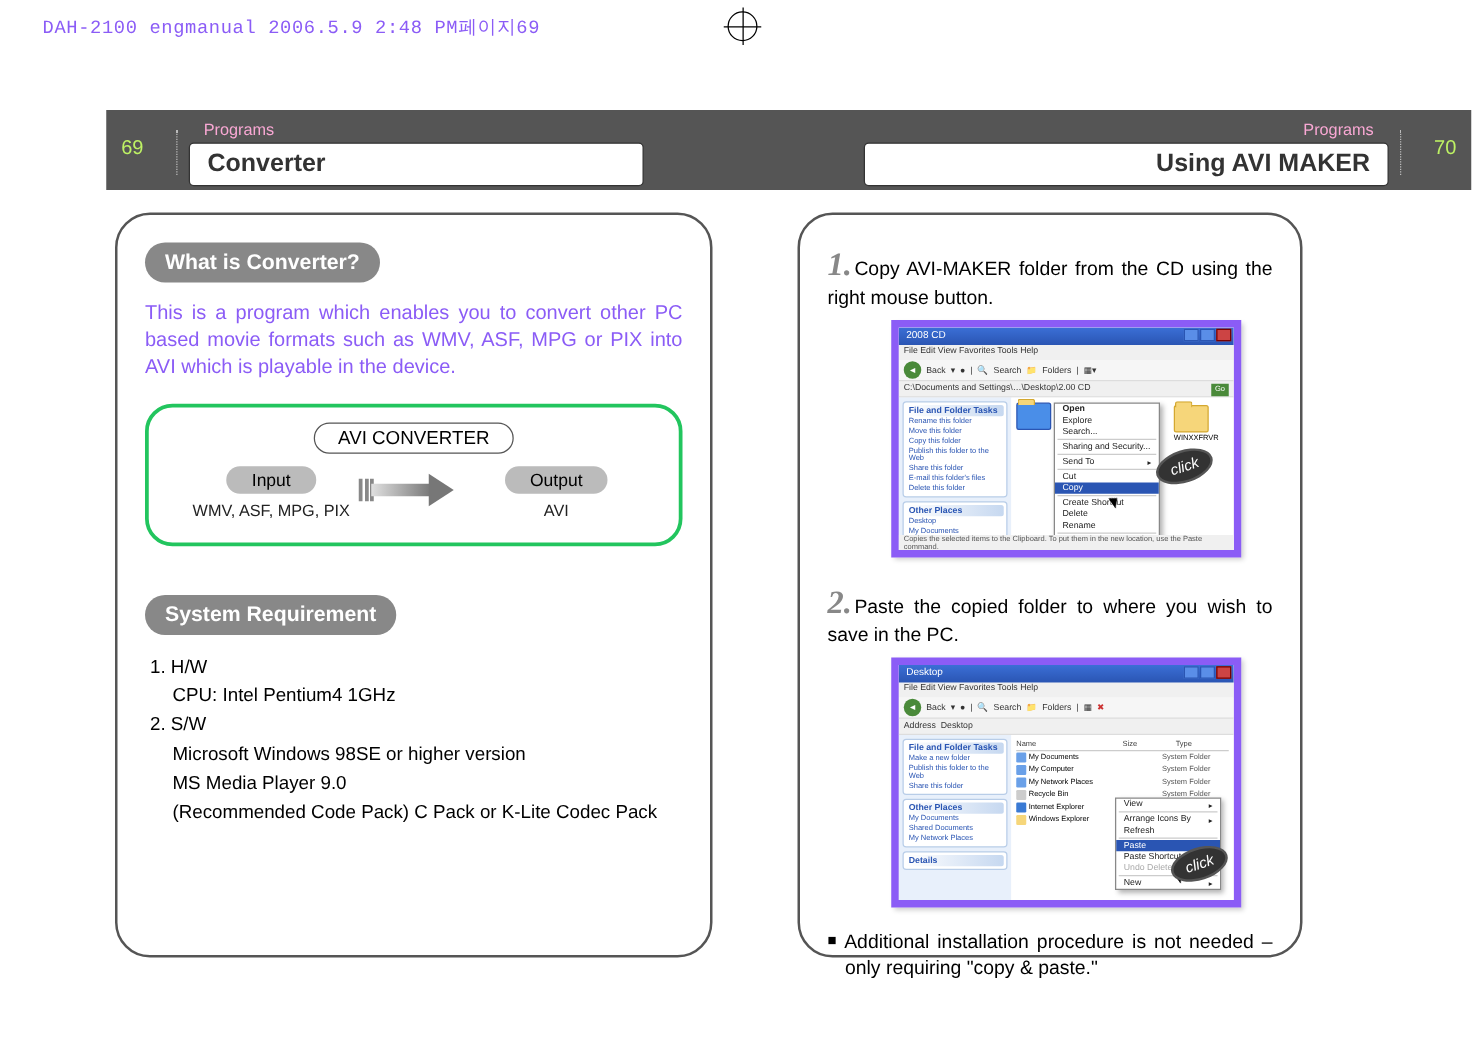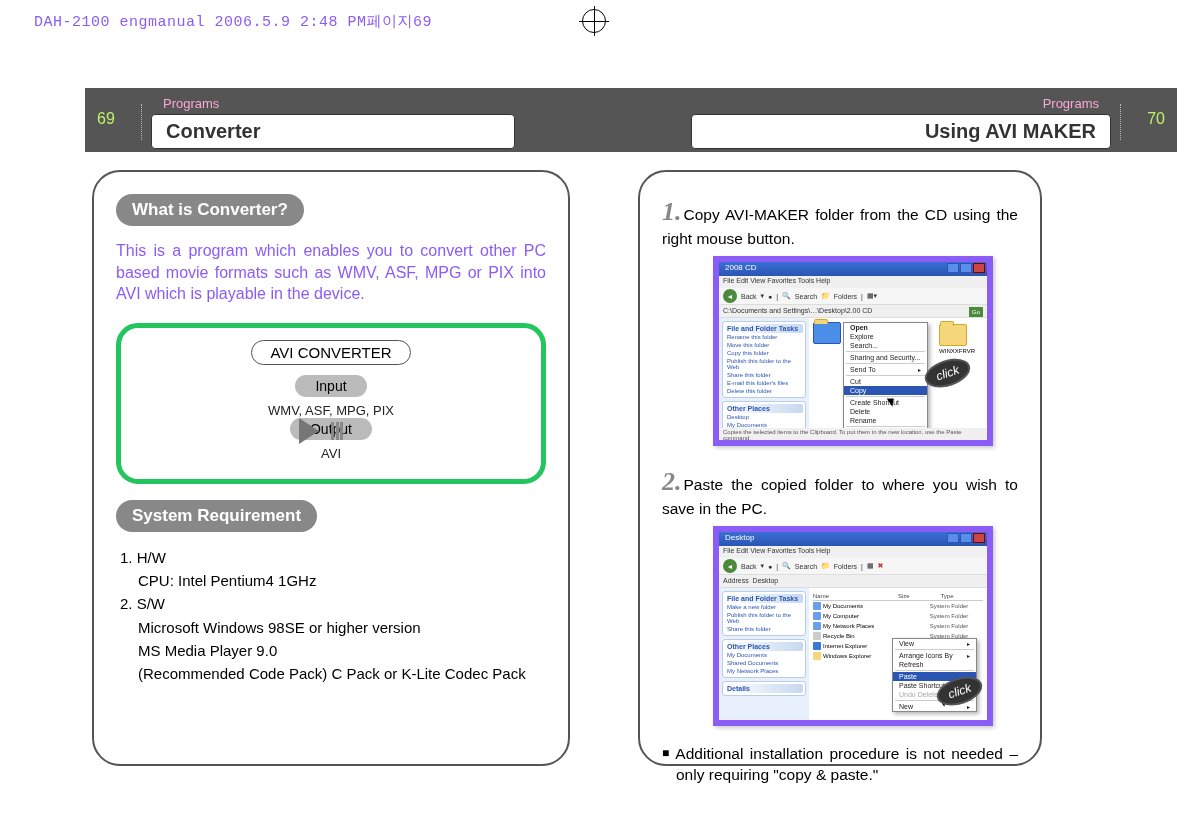--- a/index.html
+++ b/index.html
@@ -124,44 +124,43 @@
   }
   .body-text {
     font-size: 16px;
     line-height: 1.35;
     color: #8b5cf6;
     text-align: justify;
     margin-bottom: 18px;
   }
 
   .converter-diagram {
-    border: 5px solid #22c55e;
+    border: 3px solid #22c55e;
     border-radius: 22px;
     padding: 14px 16px 18px 16px;
     text-align: center;
-    margin-bottom: 16px;
+    margin-bottom: 39px;
     position: relative;
   }
   .diag-title {
     display: inline-block;
     border: 1px solid #555;
     border-radius: 16px;
     padding: 3px 18px;
     font-size: 15px;
     background: #fff;
     position: relative;
     top: -2px;
   }
   .diag-row {
     display: flex;
     justify-content: space-between;
     align-items: center;
     margin-top: 8px;
     padding: 0 12px;
-    flex-direction: column;
   }
   .io-block { text-align: center; width: 140px; }
   .io-pill {
     display: inline-block;
     background: #bbb;
     padding: 3px 20px;
     border-radius: 14px;
     font-size: 14px;
     margin-bottom: 6px;
   }

